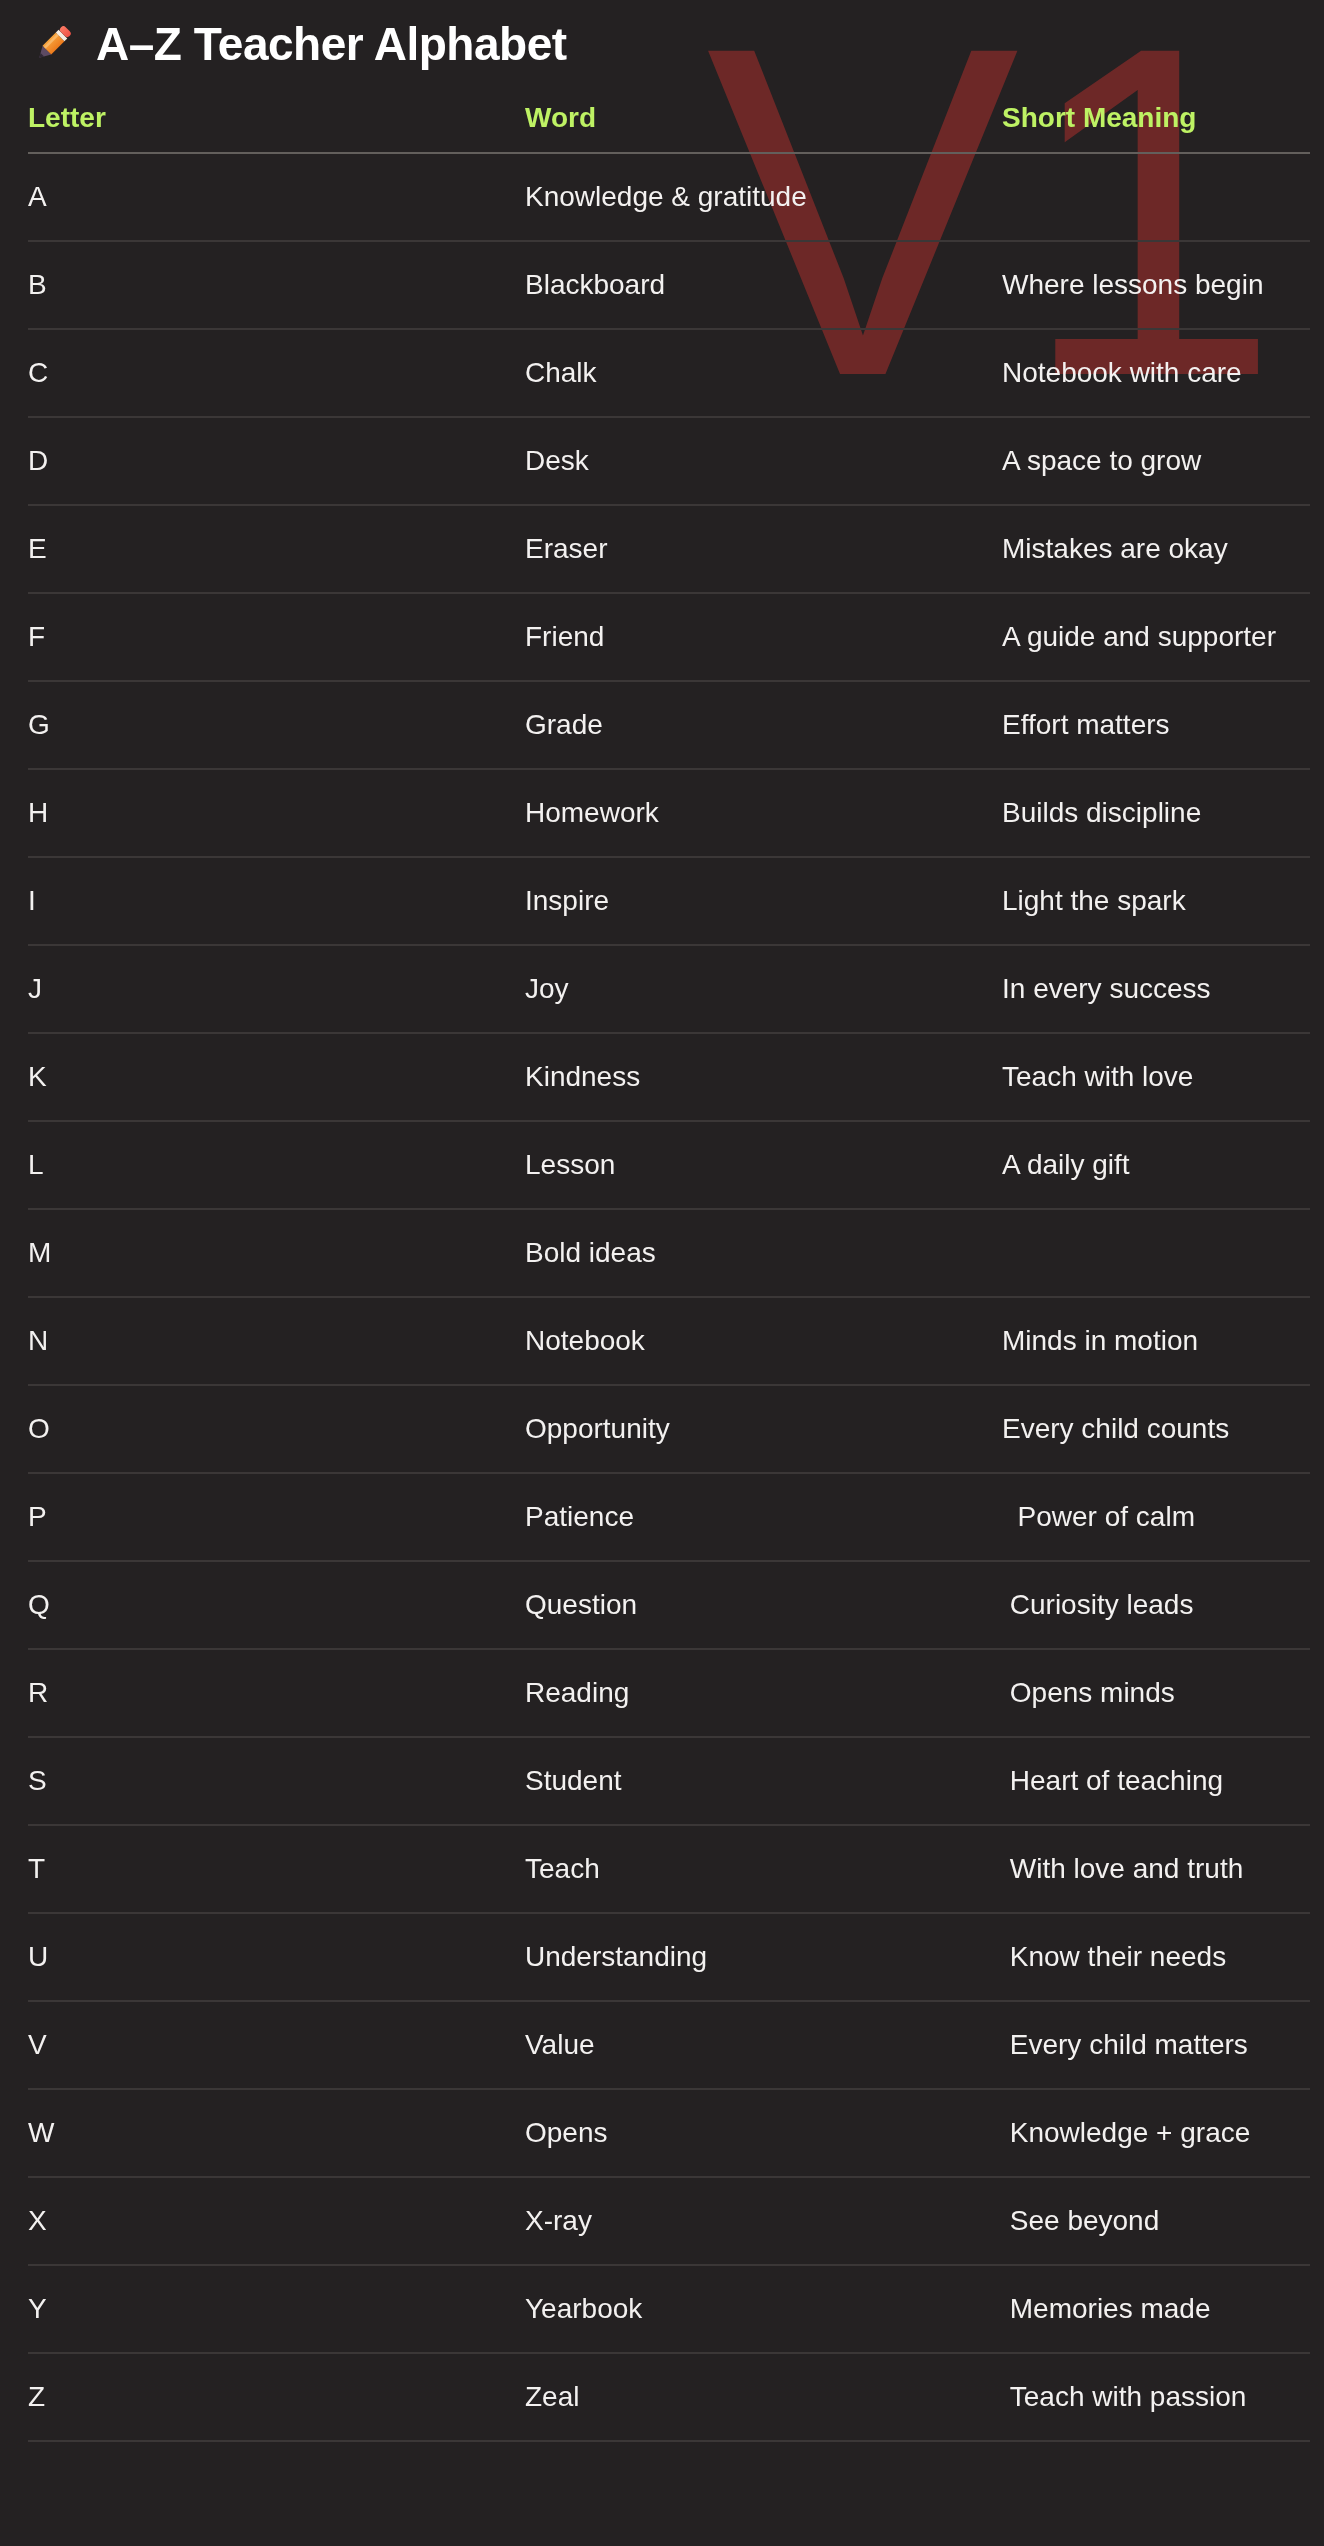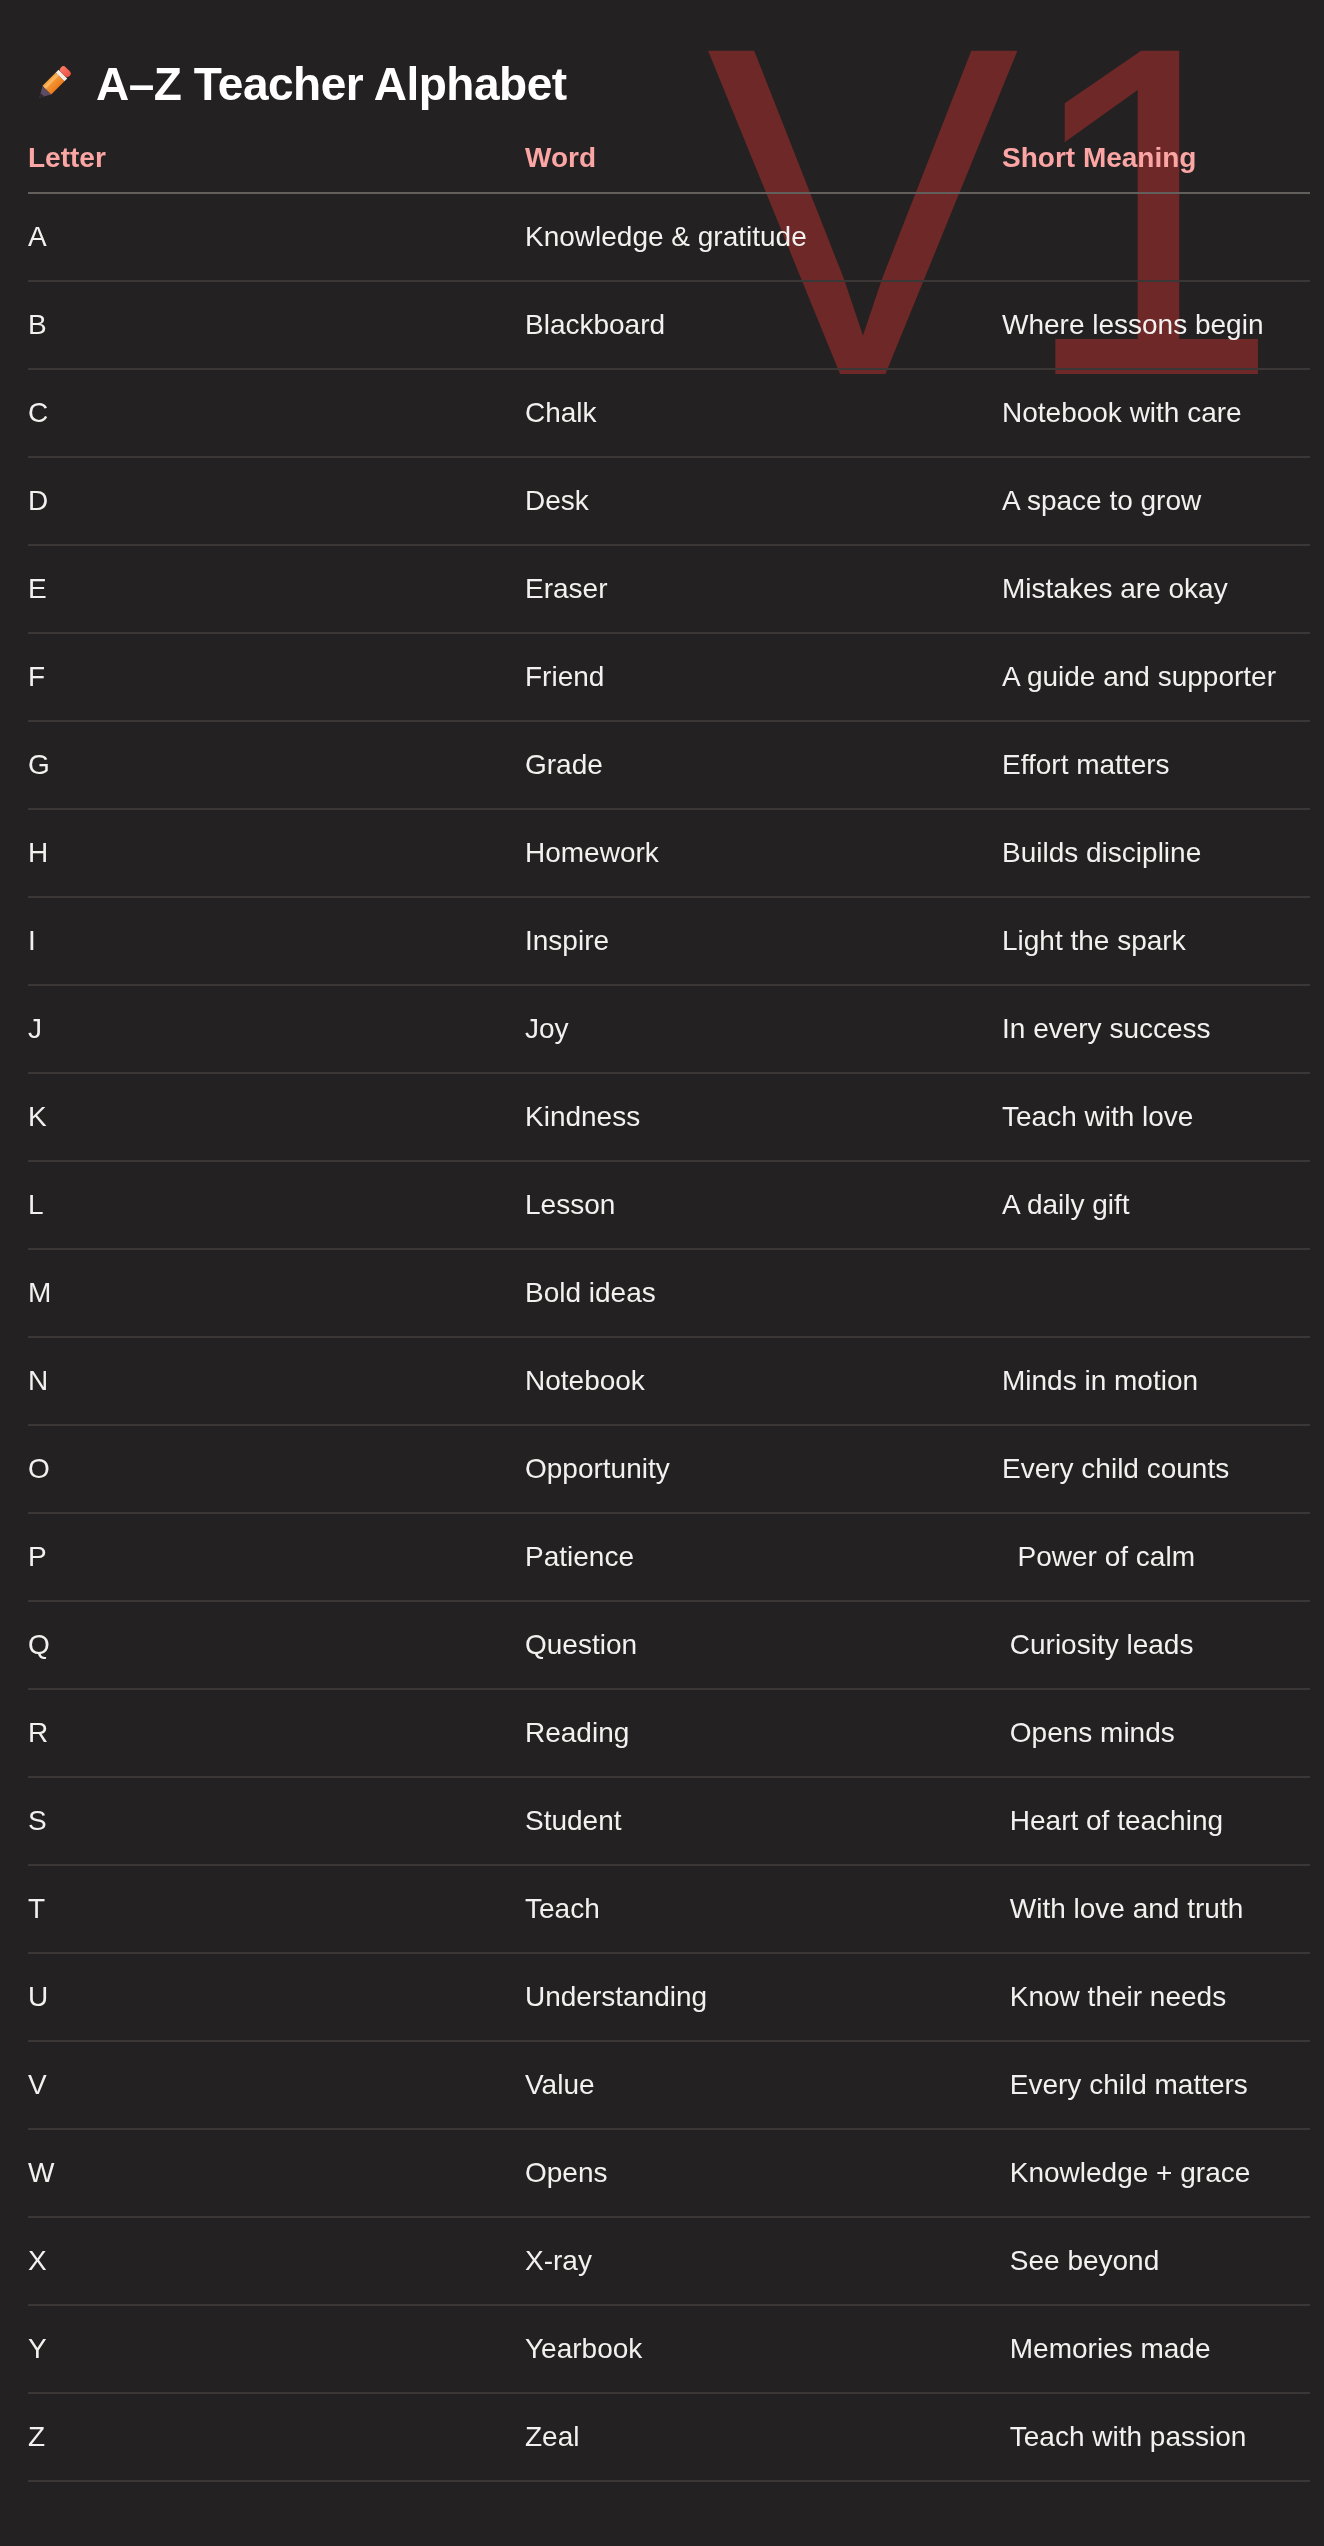--- a/index.html
+++ b/index.html
@@ -24,21 +24,21 @@
     top:-23px;left:706px;
     font-size:470px;
     line-height:1;
     font-weight:400;
     letter-spacing:0;
     color:var(--watermark);
     z-index:0;
     user-select:none;
     white-space:nowrap;
   }
-  .content{position:relative;z-index:1;margin-top:40px;}
+  .content{position:relative;z-index:1;}
   .titlebar{
     display:flex;align-items:center;
     padding:16px 0 0 30px;
     height:72px;
   }
   .titlebar .icon{
     width:46px;height:50px;
     margin-right:20px;
     display:inline-flex;align-items:center;justify-content:center;
   }
@@ -56,21 +56,21 @@
   .row{
     display:grid;
     grid-template-columns:497px 477px 1fr;
     align-items:center;
   }
   .thead{
     padding:30px 0 18px 0;
     border-bottom:2px solid var(--header-divider);
     font-weight:700;
     font-size:28px;
-    color:#fca5a5;
+    color:#bef264;
   }
   .body-row{
     height:88px;
     border-bottom:2px solid var(--row-divider);
     font-size:28px;
     font-weight:400;
   }
   .cell{
     white-space:nowrap;
     overflow:visible;

